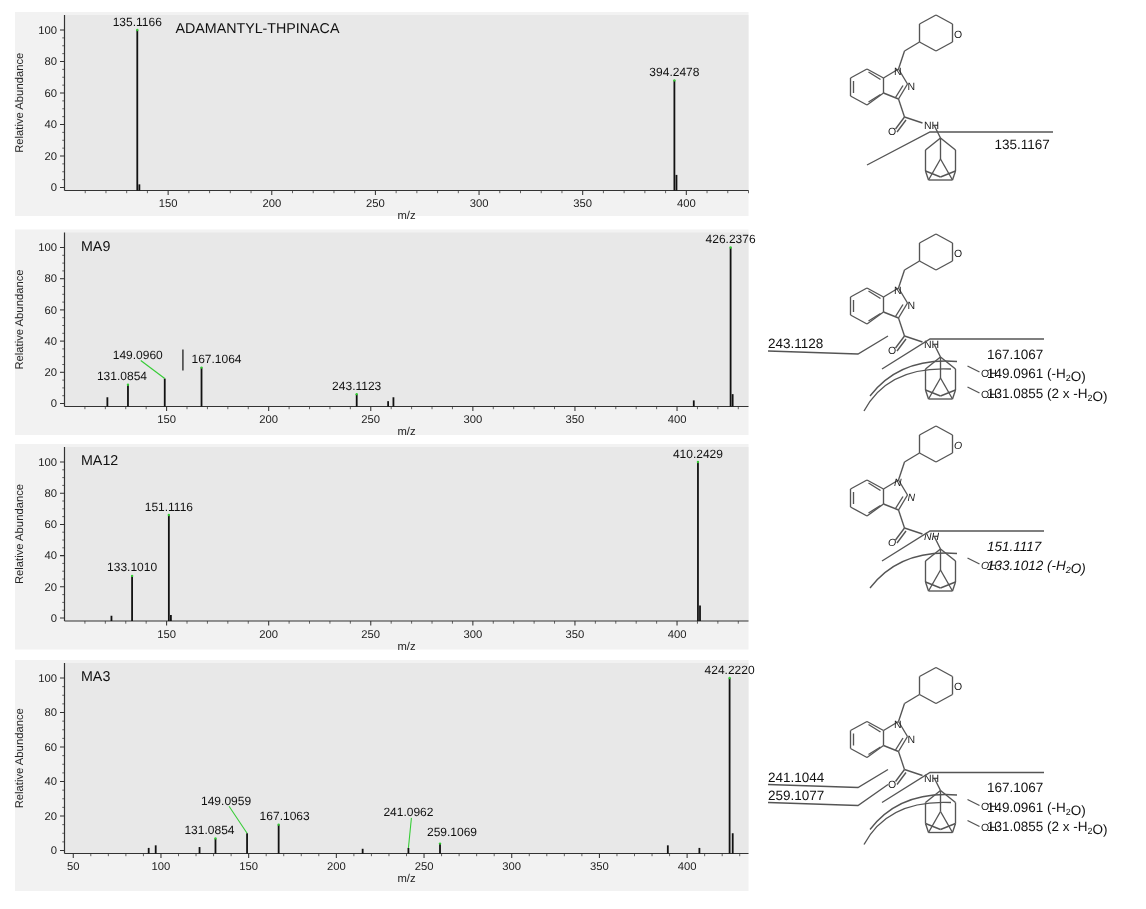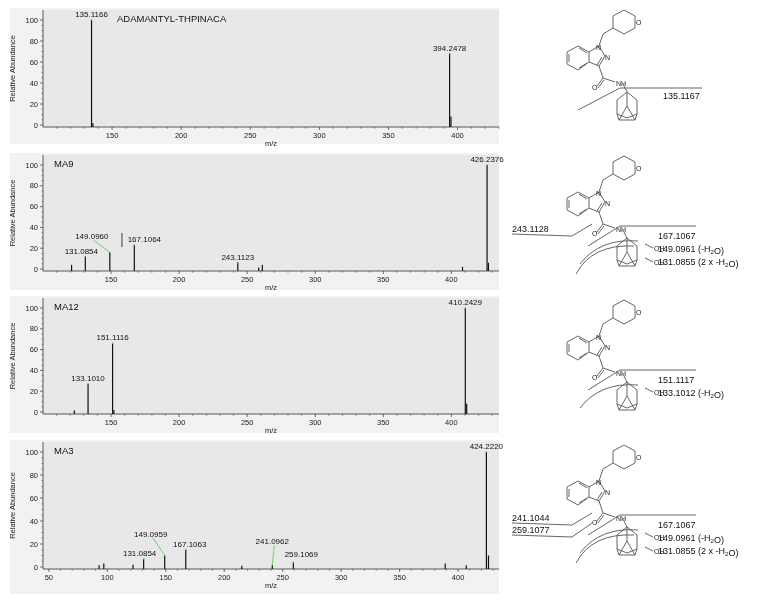--- a/index.html
+++ b/index.html
@@ -508,21 +508,21 @@
       <polyline points="88,100 120,80 196,80" fill="none" stroke="#555555" stroke-width="0.9"></polyline>
       <path d="M 80,118 Q 100,92 138,95" fill="none" stroke="#555555" stroke-width="0.9"></path>
       <path d="M 76,128 Q 92,98 134,100" fill="none" stroke="#555555" stroke-width="0.9"></path>
       <text x="158" y="93" class="frag-text" text-anchor="start"><tspan>167.1067</tspan></text>
       <text x="158" y="106" class="frag-text" text-anchor="start"><tspan>149.0961 (-H</tspan><tspan dy="2" font-size="6">2</tspan><tspan dy="-2"></tspan><tspan>O)</tspan></text>
       <text x="158" y="119" class="frag-text" text-anchor="start"><tspan>131.0855 (2 x -H</tspan><tspan dy="2" font-size="6">2</tspan><tspan dy="-2"></tspan><tspan>O)</tspan></text>
       <text x="12" y="86" class="frag-text" text-anchor="start"><tspan>243.1128</tspan></text>
       <polyline points="12,88 72,90 92,78" fill="none" stroke="#555555" stroke-width="0.9"></polyline>
     </svg>
 </div>
-<div class="struct" style="top:290px;height:146px;">
+<div class="struct" style="top:274px;height:146px;font-style:italic;">
   <svg id="struct-2" width="264" height="146">
       <g transform="translate(33,10)" stroke="#555555" stroke-width="0.9" fill="none">
         <line x1="80" y1="6" x2="91" y2="0"></line>
         <line x1="91" y1="0" x2="102" y2="6"></line>
         <line x1="102" y1="6" x2="102" y2="18"></line>
         <line x1="102" y1="18" x2="91" y2="24"></line>
         <line x1="91" y1="24" x2="80" y2="18"></line>
         <line x1="80" y1="18" x2="80" y2="6"></line>
         <line x1="80" y1="18" x2="70" y2="24"></line>
         <line x1="70" y1="24" x2="66" y2="36"></line>

